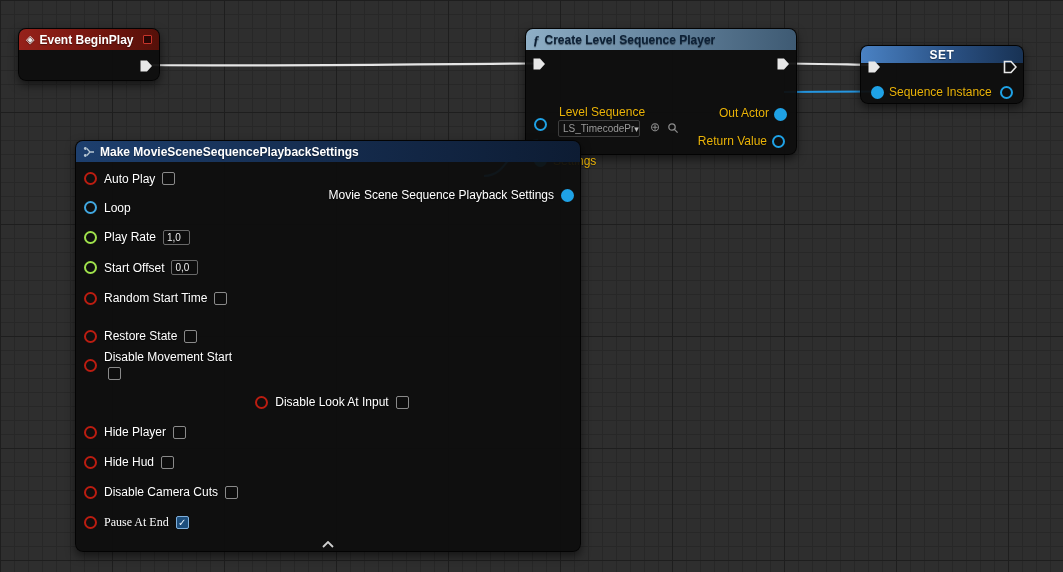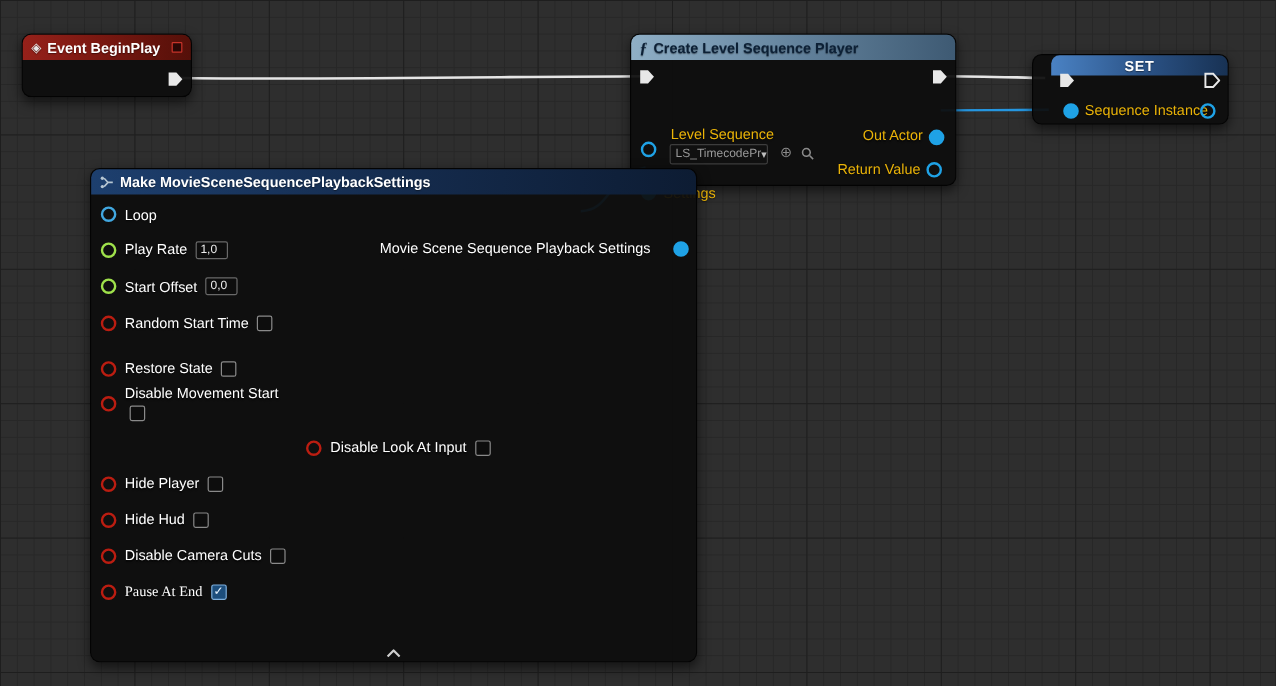--- a/index.html
+++ b/index.html
@@ -62,21 +62,21 @@
   .checkbox { width:13px; height:13px; border:1px solid #8a8a8a; background:#0d0d0d;
     border-radius:2px; margin-left:7px; display:inline-flex; align-items:center;
     justify-content:center; font-size:10px; color:#fff; flex:none; }
   .checkbox.checked { background:#1d4e7c; border-color:#7fb0dd; color:#e8f4ff; }
 
   .value-input { width:27px; height:15px; background:#0d0d0d; border:1px solid #696969;
     border-radius:2px; color:#eee; font-size:10px; padding:0 3px; margin-left:7px;
     font-family:"Liberation Sans", sans-serif; }
 
   .make-output { position:absolute; right:6px; top:26px; display:flex; align-items:center; gap:7px; }
-  .make-output .row-label { margin:12px; }
+  .make-output .row-label { margin:0; }
 
   .collapse-btn { position:absolute; bottom:3px; left:50%; transform:translateX(-50%);
     width:24px; height:12px; display:flex; align-items:center; justify-content:center; cursor:pointer; }
 </style>
 </head>
 <body>
 
 <div class="canvas">
 
   <svg class="wires" width="1063" height="572" viewBox="0 0 1063 572">
@@ -136,21 +136,21 @@
       <span class="abs-label" style="left:27px; top:104px;">Settings</span>
 
       <span class="abs-label" style="right:27px; top:56px;">Out Actor</span>
       <span class="pin abs-pin" style="right: 9px; top: 58px; border-color: rgb(31, 162, 230); background: rgb(31, 162, 230);"></span>
 
       <span class="abs-label" style="right:29px; top:84px;">Return Value</span>
       <span class="pin abs-pin" style="right: 11px; top: 85px; border-color: rgb(31, 162, 230);"></span>
     </div>
   </div>
 
-  <div class="node" style="left:860px; top:45px; width:164px; height:59px;padding-left:15px;">
+  <div class="node" style="left:860px; top:45px; width:164px; height:59px;">
     <div class="node-header set-header">
       <span>SET</span>
     </div>
     <div class="node-body" style="height:42px;">
       <span class="exec-pin" style="left:6px; top:-3px;">
         <svg width="14" height="14" viewBox="0 0 14 14">
             <path d="M1.5 1.5 L8 1.5 L13 7 L8 12.5 L1.5 12.5 Z" fill="#e8e8e8"></path>
           </svg>
       </span>
       <span class="exec-pin" style="right:6px; top:-3px;">
@@ -175,20 +175,25 @@
       </span>
       <span>Make MovieSceneSequencePlaybackSettings</span>
     </div>
     <div class="node-body" style="height:391px;">
       <div class="make-output">
         <span class="row-label">Movie Scene Sequence Playback Settings</span>
         <span class="pin" style="border-color: rgb(31, 162, 230); background: rgb(31, 162, 230);"></span>
       </div>
       <div class="make-rows" id="make-rows">
           <div class="make-row" style="height: 29px;">
+            <span class="pin" style="border-color: rgb(187, 29, 17);"></span>
+            <span class="row-label">Auto Play</span>
+            <span class="checkbox"></span>
+          </div>
+          <div class="make-row" style="height: 29px;">
             <span class="pin" style="border-color: rgb(65, 167, 224);"></span>
             <span class="row-label">Loop</span>
           </div>
           <div class="make-row" style="height: 30px;">
             <span class="pin" style="border-color: rgb(159, 225, 75);"></span>
             <span class="row-label">Play Rate</span>
             <input type="text" class="value-input" value="1,0" style="">
           </div>
           <div class="make-row" style="height: 31px;">
             <span class="pin" style="border-color: rgb(159, 225, 75);"></span>

